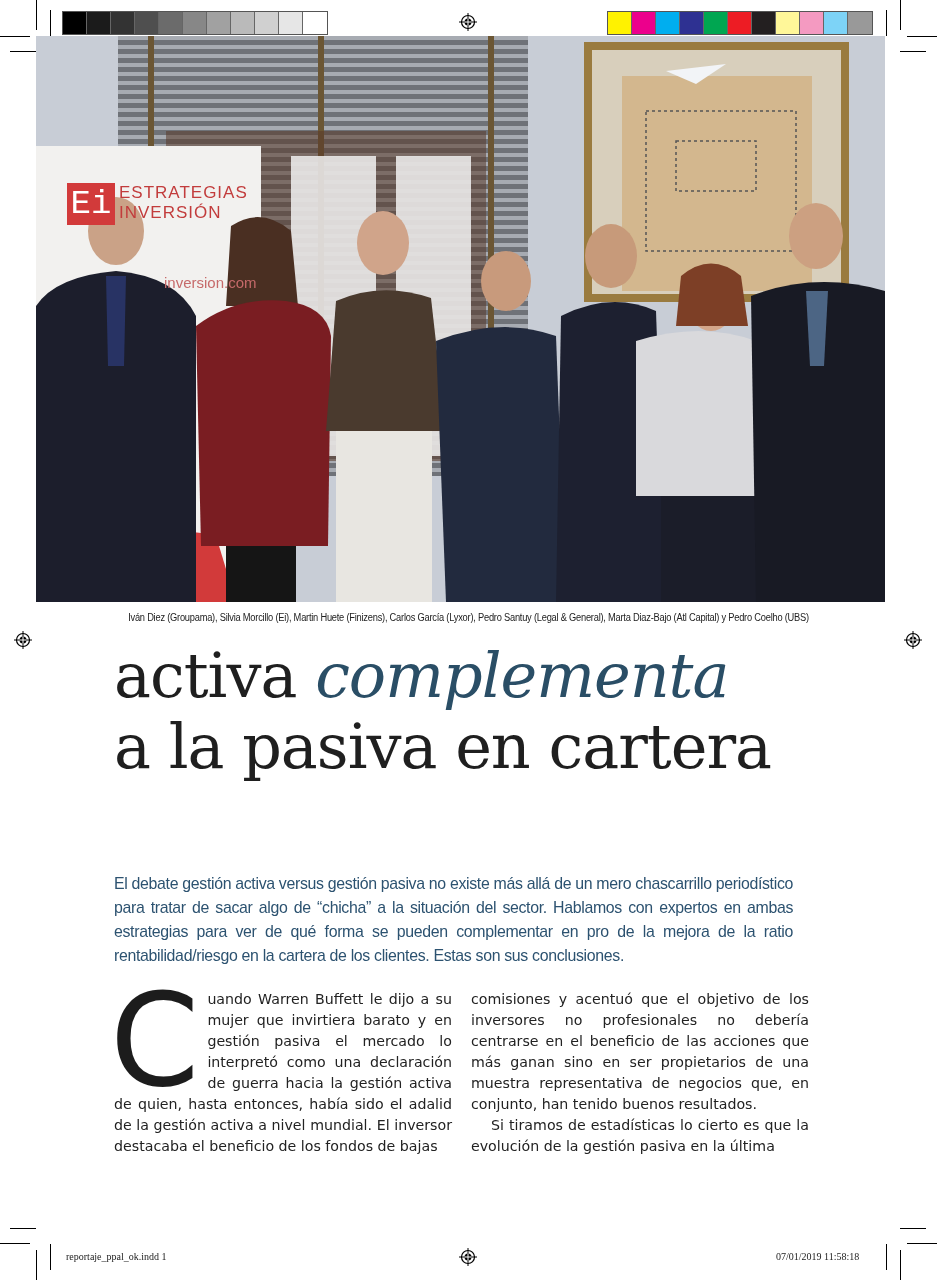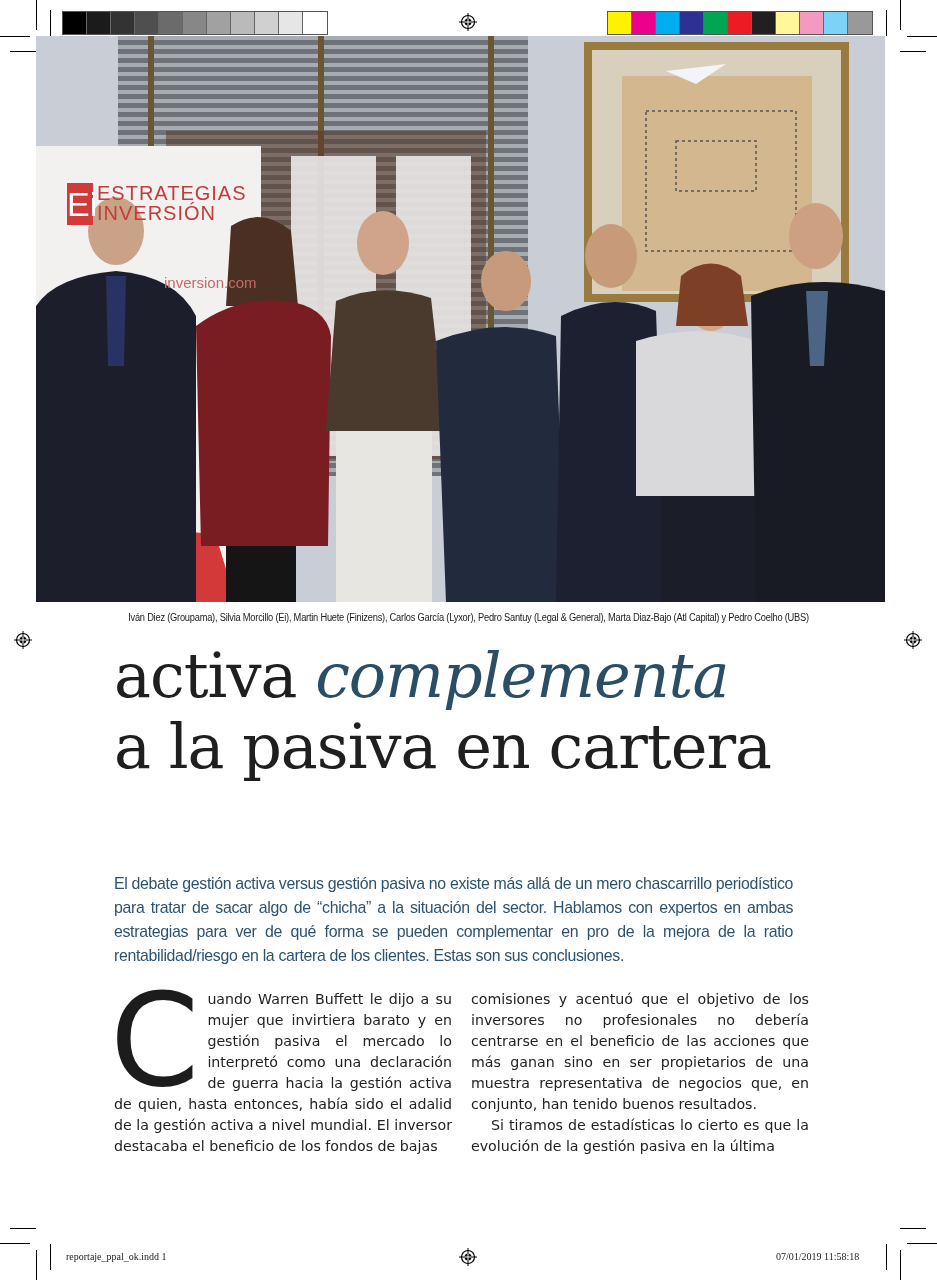--- a/index.html
+++ b/index.html
@@ -11,22 +11,22 @@
   .bar { position:absolute; top:11px; height:24px; display:flex; border:1px solid #555; box-sizing:border-box; }
   .bar .sw { width:24px; height:100%; border-right:1px solid #666; box-sizing:border-box; }
   .bar .sw:last-child { border-right:none; }
 
   .reg { position:absolute; width:18px; height:18px; }
 
   
   .photo { position:absolute; left:36px; top:36px; width:849px; height:566px; overflow:hidden; background:#c9ced6; }
   .photo svg { display:block; }
   .banner-logo { position:absolute; left:67px; top:183px; display:flex; align-items:flex-start; gap:4px; }
-  .logo-box { width:26px; height:42px; background:#d23a3a; color:#fff; font-family:Liberation Sans, sans-serif; font-size:34px; line-height:42px; text-align:center; }
-  .logo-text { color:#c23c3c; font-size:20px; line-height:20px; letter-spacing:1px; font-weight:normal; }
+  .logo-box { width:48px; height:42px; background:#d23a3a; color:#fff; font-family:Liberation Mono, monospace; font-size:34px; line-height:42px; text-align:center; }
+  .logo-text { color:#c23c3c; font-size:17px; line-height:20px; letter-spacing:1px; font-weight:normal; }
   .banner-url { position:absolute; left:150px; top:274px; color:#c66a6a; font-size:15px; }
 
   .caption { position:absolute; left:0; width:937px; top:612px; text-align:center; font-size:10px; color:#222; letter-spacing:-0.25px; font-family:"Liberation Sans", sans-serif; transform:scaleX(0.93); transform-origin:center; }
 
   .title { position:absolute; left:114px; top:640px; font-family:"DejaVu Serif", serif; font-size:62px; line-height:71px; color:#1f1f1f; letter-spacing:-1px; font-weight:normal; }
   .title .accent { color:#2a4e66;font-style:italic; }
 
   .intro { position:absolute; left:114px; top:871px; width:700px; font-size:16.4px; line-height:24px; color:#2c5270; text-align:justify; letter-spacing:-0.35px; transform:scaleX(0.97); transform-origin:left; }
 
   .col { position:absolute; top:989px; width:338px; font-family:"DejaVu Sans", sans-serif; font-size:14.2px; line-height:21px; color:#222; text-align:justify; }

